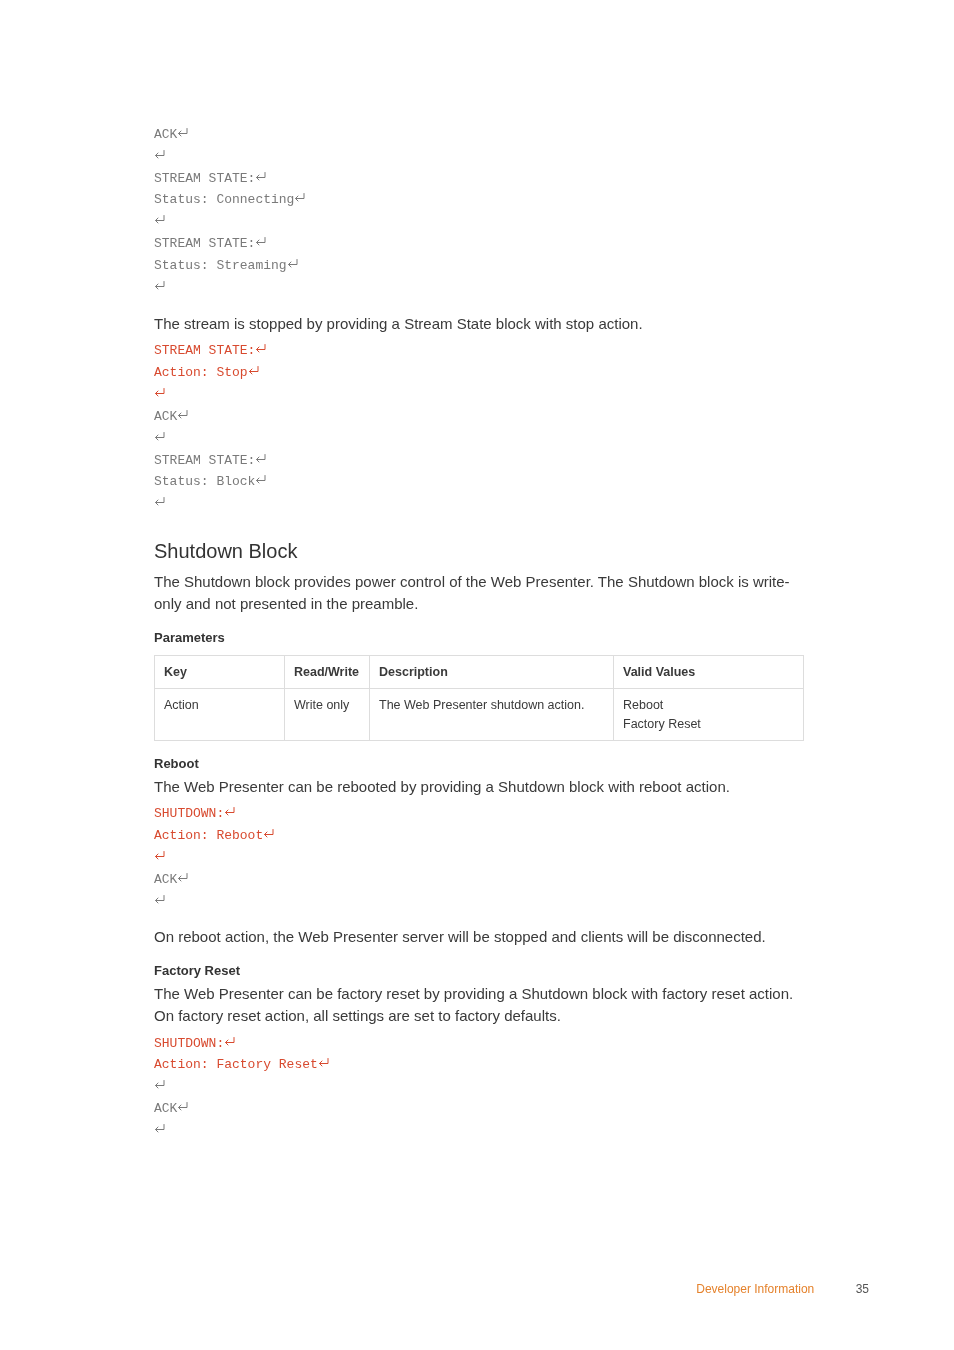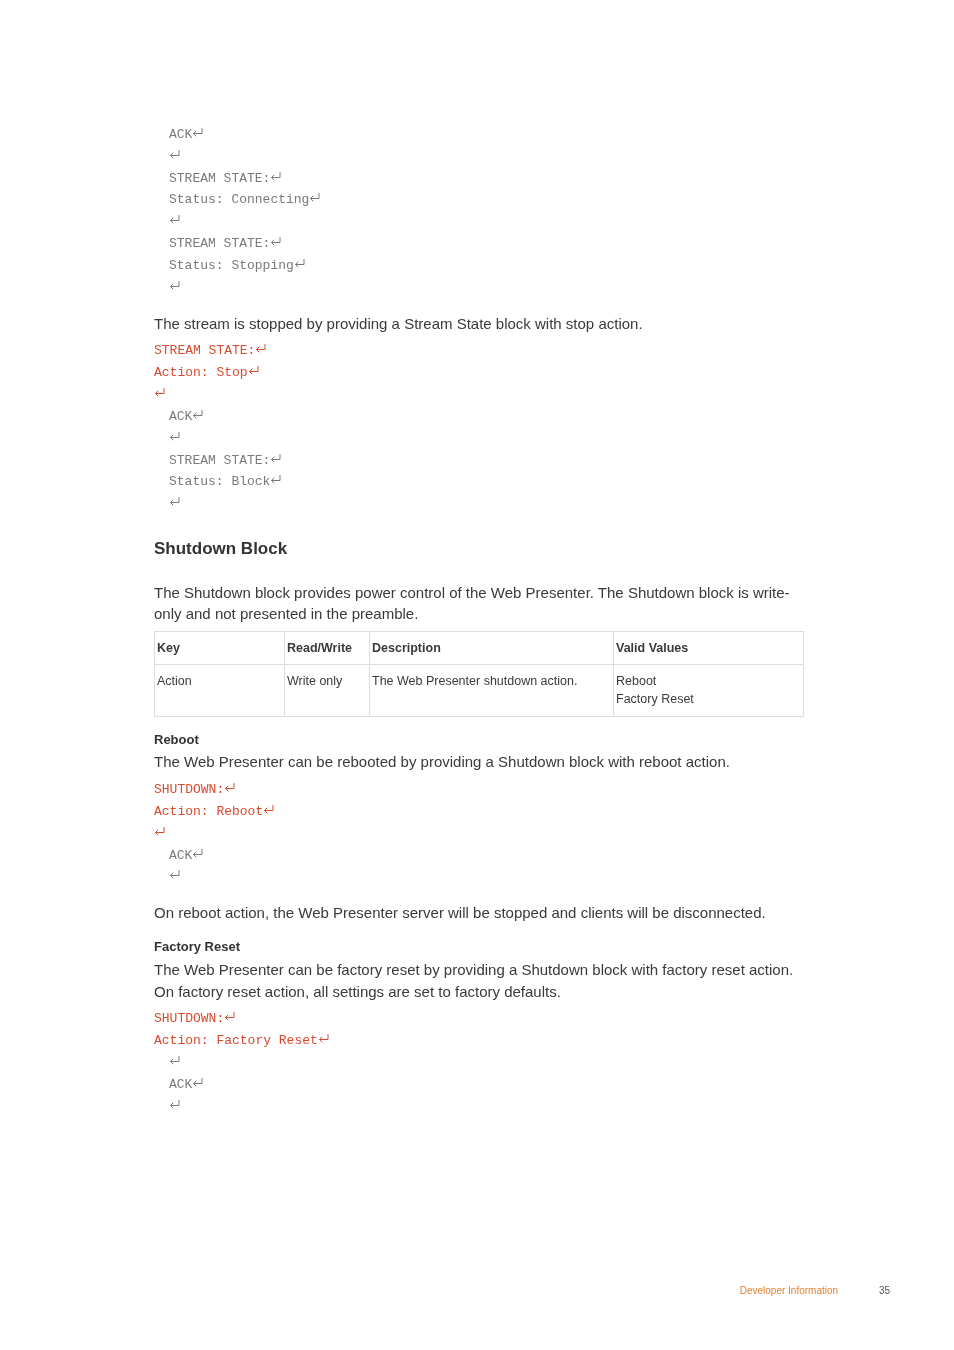--- a/index.html
+++ b/index.html
@@ -17,76 +17,76 @@
   .page {
     padding: 118px 150px 0 154px;
   }
   .code-block {
     font-family: "Courier New", Courier, monospace;
     font-size: 13px;
     line-height: 1.68;
     margin: 6px 0 14px 0;
   }
   .code-line { white-space: pre; }
-  .code-gray { color: #7a7a7a; margin-left: 15px; }
+  .code-gray { color: #7a7a7a; }
   .code-red  { color: #d84a2f; }
   .ret {
     display: inline-block;
     vertical-align: baseline;
     margin-left: 1px;
   }
   .ret svg { display: block; }
   h3.section-sub {
     font-size: 13px;
     font-weight: 700;
     margin: 14px 0 2px 0;
     color: #333;
   }
   p.body {
     font-size: 15px;
     margin: 2px 0 6px 0;
     color: #3a3a3a;
   }
   h2.block-title {
-    font-size: 17px;
-    font-weight: 700;
+    font-size: 20px;
+    font-weight: 400;
     color: #333;
-    margin: 22px 0 20px 0;
+    margin: 22px 0 5px 0;
   }
   h4.params-title {
     font-size: 13px;
     font-weight: 700;
     margin: 14px 0 8px 0;
     color: #333;
   }
   table.params {
     width: 100%;
     border-collapse: collapse;
     font-size: 12.5px;
     margin-bottom: 10px;
   }
   table.params th, table.params td {
     border: 1px solid #ddd;
-    padding: 7px 2px;
+    padding: 7px 9px;
     text-align: left;
     vertical-align: top;
   }
   table.params th {
     font-weight: 700;
     background: #fff;
   }
   .col-key   { width: 130px; }
   .col-rw    { width: 85px; }
   .col-desc  { }
   .col-valid { width: 190px; }
   .footer {
     position: absolute;
     bottom: 52px;
-    right: 64px;
-    font-size: 10px;
+    right: 85px;
+    font-size: 12px;
   }
   .footer .label { color: #e5822c; margin-right: 38px; }
   .footer .pg { color: #555; }
 </style>
 </head>
 <body>
 
 <div class="page">
 
   <div class="code-block">
@@ -101,21 +101,21 @@
           </svg></span></div>
       <div class="code-line code-gray"><span>Status: Connecting</span><span class="ret"><svg width="12" height="10" viewBox="0 0 12 10">
             <path d="M3 8 L0.5 5.5 L3 3 M0.8 5.5 L9 5.5 L9 0.5" fill="none" stroke="#7a7a7a" stroke-width="1" stroke-linecap="round" stroke-linejoin="round"></path>
           </svg></span></div>
       <div class="code-line code-gray"><span class="ret"><svg width="12" height="10" viewBox="0 0 12 10">
             <path d="M3 8 L0.5 5.5 L3 3 M0.8 5.5 L9 5.5 L9 0.5" fill="none" stroke="#7a7a7a" stroke-width="1" stroke-linecap="round" stroke-linejoin="round"></path>
           </svg></span></div>
       <div class="code-line code-gray"><span>STREAM STATE:</span><span class="ret"><svg width="12" height="10" viewBox="0 0 12 10">
             <path d="M3 8 L0.5 5.5 L3 3 M0.8 5.5 L9 5.5 L9 0.5" fill="none" stroke="#7a7a7a" stroke-width="1" stroke-linecap="round" stroke-linejoin="round"></path>
           </svg></span></div>
-      <div class="code-line code-gray"><span>Status: Stopping</span><span class="ret"><svg width="12" height="10" viewBox="0 0 12 10">
+      <div class="code-line code-gray"><span>Status: Streaming</span><span class="ret"><svg width="12" height="10" viewBox="0 0 12 10">
             <path d="M3 8 L0.5 5.5 L3 3 M0.8 5.5 L9 5.5 L9 0.5" fill="none" stroke="#7a7a7a" stroke-width="1" stroke-linecap="round" stroke-linejoin="round"></path>
           </svg></span></div>
       <div class="code-line code-gray"><span class="ret"><svg width="12" height="10" viewBox="0 0 12 10">
             <path d="M3 8 L0.5 5.5 L3 3 M0.8 5.5 L9 5.5 L9 0.5" fill="none" stroke="#7a7a7a" stroke-width="1" stroke-linecap="round" stroke-linejoin="round"></path>
           </svg></span></div>
     </div>
 
   <p class="body">The stream is stopped by providing a Stream State block with stop action.</p>
 
   <div class="code-block">
@@ -141,20 +141,21 @@
             <path d="M3 8 L0.5 5.5 L3 3 M0.8 5.5 L9 5.5 L9 0.5" fill="none" stroke="#7a7a7a" stroke-width="1" stroke-linecap="round" stroke-linejoin="round"></path>
           </svg></span></div>
       <div class="code-line code-gray"><span class="ret"><svg width="12" height="10" viewBox="0 0 12 10">
             <path d="M3 8 L0.5 5.5 L3 3 M0.8 5.5 L9 5.5 L9 0.5" fill="none" stroke="#7a7a7a" stroke-width="1" stroke-linecap="round" stroke-linejoin="round"></path>
           </svg></span></div>
     </div>
 
   <h2 class="block-title">Shutdown Block</h2>
   <p class="body">The Shutdown block provides power control of the Web Presenter. The Shutdown block is write-only and not presented in the preamble.</p>
 
+  <h4 class="params-title">Parameters</h4>
 
   <table class="params">
     <thead>
       <tr>
         <th class="col-key">Key</th>
         <th class="col-rw">Read/Write</th>
         <th class="col-desc">Description</th>
         <th class="col-valid">Valid Values</th>
       </tr>
     </thead>

